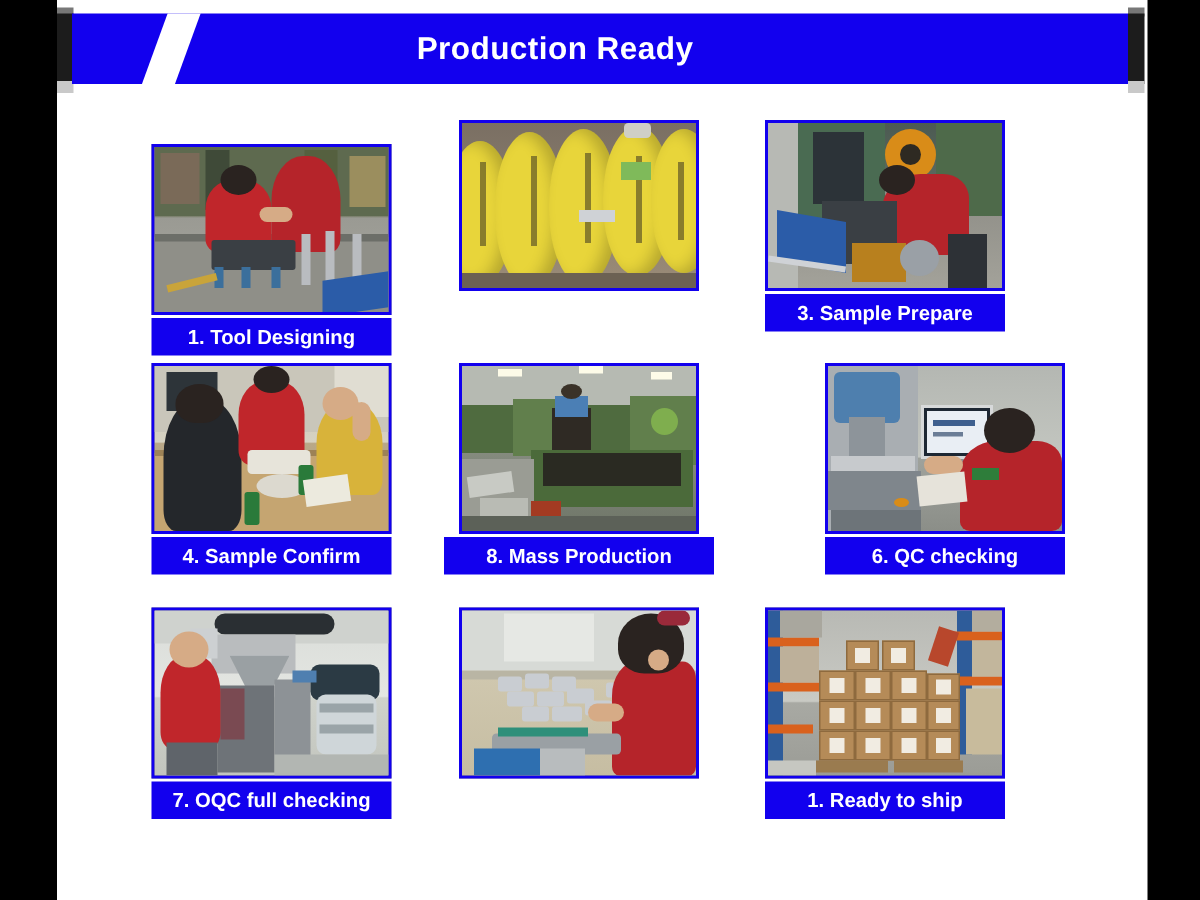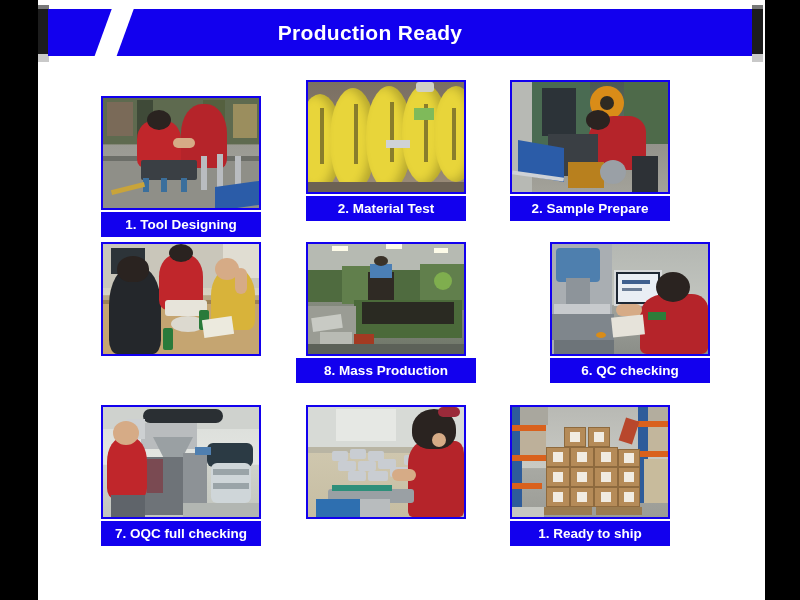--- a/index.html
+++ b/index.html
@@ -253,42 +253,41 @@
         <div class="ph" style="left:12px;top:26px;width:4px;height:56px;background:#3a3420;opacity:.55;"></div>
         <div class="ph" style="left:46px;top:22px;width:4px;height:60px;background:#3a3420;opacity:.55;"></div>
         <div class="ph" style="left:82px;top:20px;width:4px;height:60px;background:#3a3420;opacity:.55;"></div>
         <div class="ph" style="left:116px;top:22px;width:4px;height:58px;background:#3a3420;opacity:.55;"></div>
         <div class="ph" style="left:144px;top:26px;width:4px;height:52px;background:#3a3420;opacity:.55;"></div>
         <div class="ph" style="left:78px;top:58px;width:24px;height:8px;background:#cfd2d6;"></div>
         <div class="ph" style="left:106px;top:26px;width:20px;height:12px;background:#7fba5a;"></div>
         <div class="ph" style="left:108px;top:0px;width:18px;height:10px;background:#cfcfc6;border-radius:3px;"></div>
         <div class="ph" style="left:0;top:100px;width:156px;height:10px;background:#6c6153;"></div>
       </div>
-      <div class="card-label label-normal">2. Material Test</div>
     </div>
 
     <div class="card" style="left:462px; top:0;">
       <div class="card-photo">
         <div class="ph bg-shop2" style="inset:0;"></div>
         <div class="ph" style="left:0;top:0;width:20px;height:110px;background:#b7b9b4;"></div>
         <div class="ph mach-green" style="left:20px;top:0;width:58px;height:86px;background:#4a6b52;"></div>
         <div class="ph mach-dark" style="left:30px;top:6px;width:34px;height:48px;background:#2c3338;"></div>
         <div class="ph orange-wh" style="left:78px;top:4px;width:34px;height:34px;"></div>
         <div class="ph" style="left:88px;top:14px;width:14px;height:14px;background:#2e2a22;border-radius:50%;"></div>
         <div class="ph mach-green2" style="left:112px;top:0;width:44px;height:62px;background:#4e6a4a;"></div>
         <div class="ph shirt-red2" style="left:76px;top:34px;width:58px;height:54px;border-radius:44% 30% 16% 20%;"></div>
         <div class="ph head-dark" style="left:74px;top:28px;width:24px;height:20px;"></div>
         <div class="ph" style="left:120px;top:74px;width:26px;height:36px;background:#2d3136;"></div>
         <div class="ph mach-dark" style="left:36px;top:52px;width:50px;height:42px;"></div>
         <div class="ph blue-pan" style="left:6px;top:62px;width:46px;height:34px;transform:skewY(10deg);"></div>
         <div class="ph" style="left:56px;top:80px;width:36px;height:26px;background:#b8801e;"></div>
         <div class="ph" style="left:88px;top:78px;width:26px;height:24px;background:#9aa0a6;border-radius:50%;"></div>
         <div class="ph" style="left:0;top:92px;width:52px;height:4px;background:#cfd2d6;transform:rotate(8deg);"></div>
       </div>
-      <div class="card-label label-normal">2. Sample Prepare</div>
+      <div class="card-label label-normal">3. Sample Prepare</div>
     </div>
 
     <div class="card" style="left:53px; top:162px;">
       <div class="card-photo">
         <div class="ph bg-room" style="inset:0;"></div>
         <div class="ph" style="left:0;top:0;width:156px;height:44px;background:#c9c6ba;"></div>
         <div class="ph" style="left:8px;top:4px;width:34px;height:26px;background:#2d3439;"></div>
         <div class="ph" style="left:120px;top:0px;width:36px;height:34px;background:#e0ddd2;"></div>
         <div class="ph table-top" style="left:0;top:58px;width:156px;height:52px;"></div>
         <div class="ph" style="left:0;top:56px;width:156px;height:4px;background:#9d8256;"></div>
@@ -298,20 +297,21 @@
         <div class="ph head-dark" style="left:66px;top:0px;width:24px;height:18px;"></div>
         <div class="ph shirt-yel" style="left:108px;top:24px;width:44px;height:62px;"></div>
         <div class="ph skin" style="left:112px;top:14px;width:24px;height:22px;"></div>
         <div class="ph skin" style="left:132px;top:24px;width:12px;height:26px;border-radius:6px;"></div>
         <div class="ph" style="left:62px;top:56px;width:42px;height:16px;background:#e7e4da;border-radius:3px;"></div>
         <div class="ph" style="left:68px;top:72px;width:34px;height:16px;background:#dcd9cf;border-radius:50%;"></div>
         <div class="ph" style="left:60px;top:84px;width:10px;height:22px;background:#2a7a3a;border-radius:2px;"></div>
         <div class="ph" style="left:96px;top:66px;width:10px;height:20px;background:#2a7a3a;border-radius:2px;"></div>
         <div class="ph" style="left:100px;top:74px;width:30px;height:18px;background:#eceade;transform:rotate(-8deg);"></div>
       </div>
+      <div class="card-label label-normal">4. Sample Confirm</div>
     </div>
 
     <div class="card" style="left:258px; top:162px;">
       <div class="card-photo">
         <div class="ph bg-hall" style="inset:0;"></div>
         <div class="ph" style="left:0;top:0;width:156px;height:26px;background:#b6bab2;"></div>
         <div class="ph" style="left:24px;top:2px;width:16px;height:5px;background:#fdfbe8;"></div>
         <div class="ph" style="left:78px;top:0px;width:16px;height:5px;background:#fdfbe8;"></div>
         <div class="ph" style="left:126px;top:4px;width:14px;height:5px;background:#fdfbe8;"></div>
         <div class="ph mach-green" style="left:0;top:26px;width:40px;height:32px;"></div>

